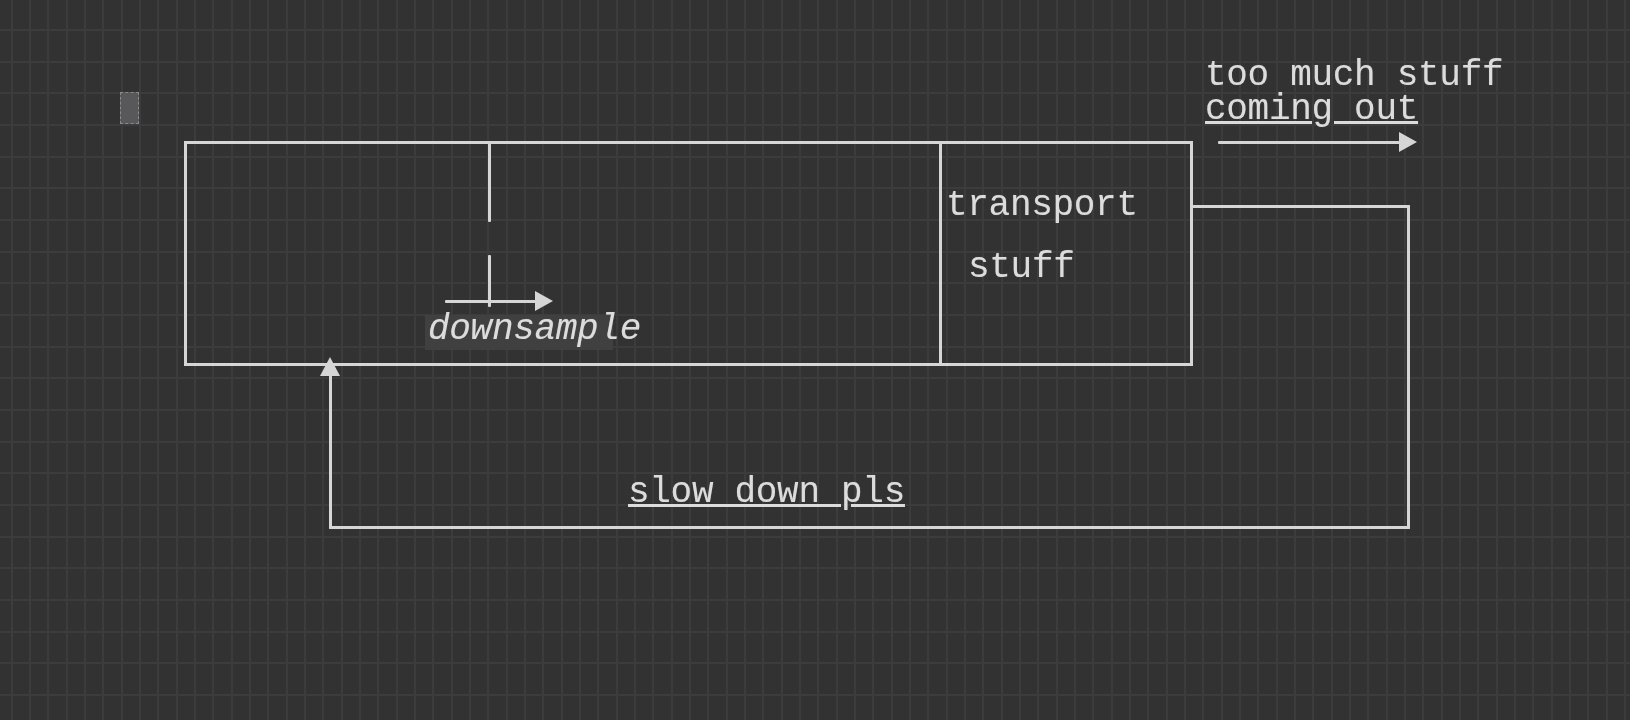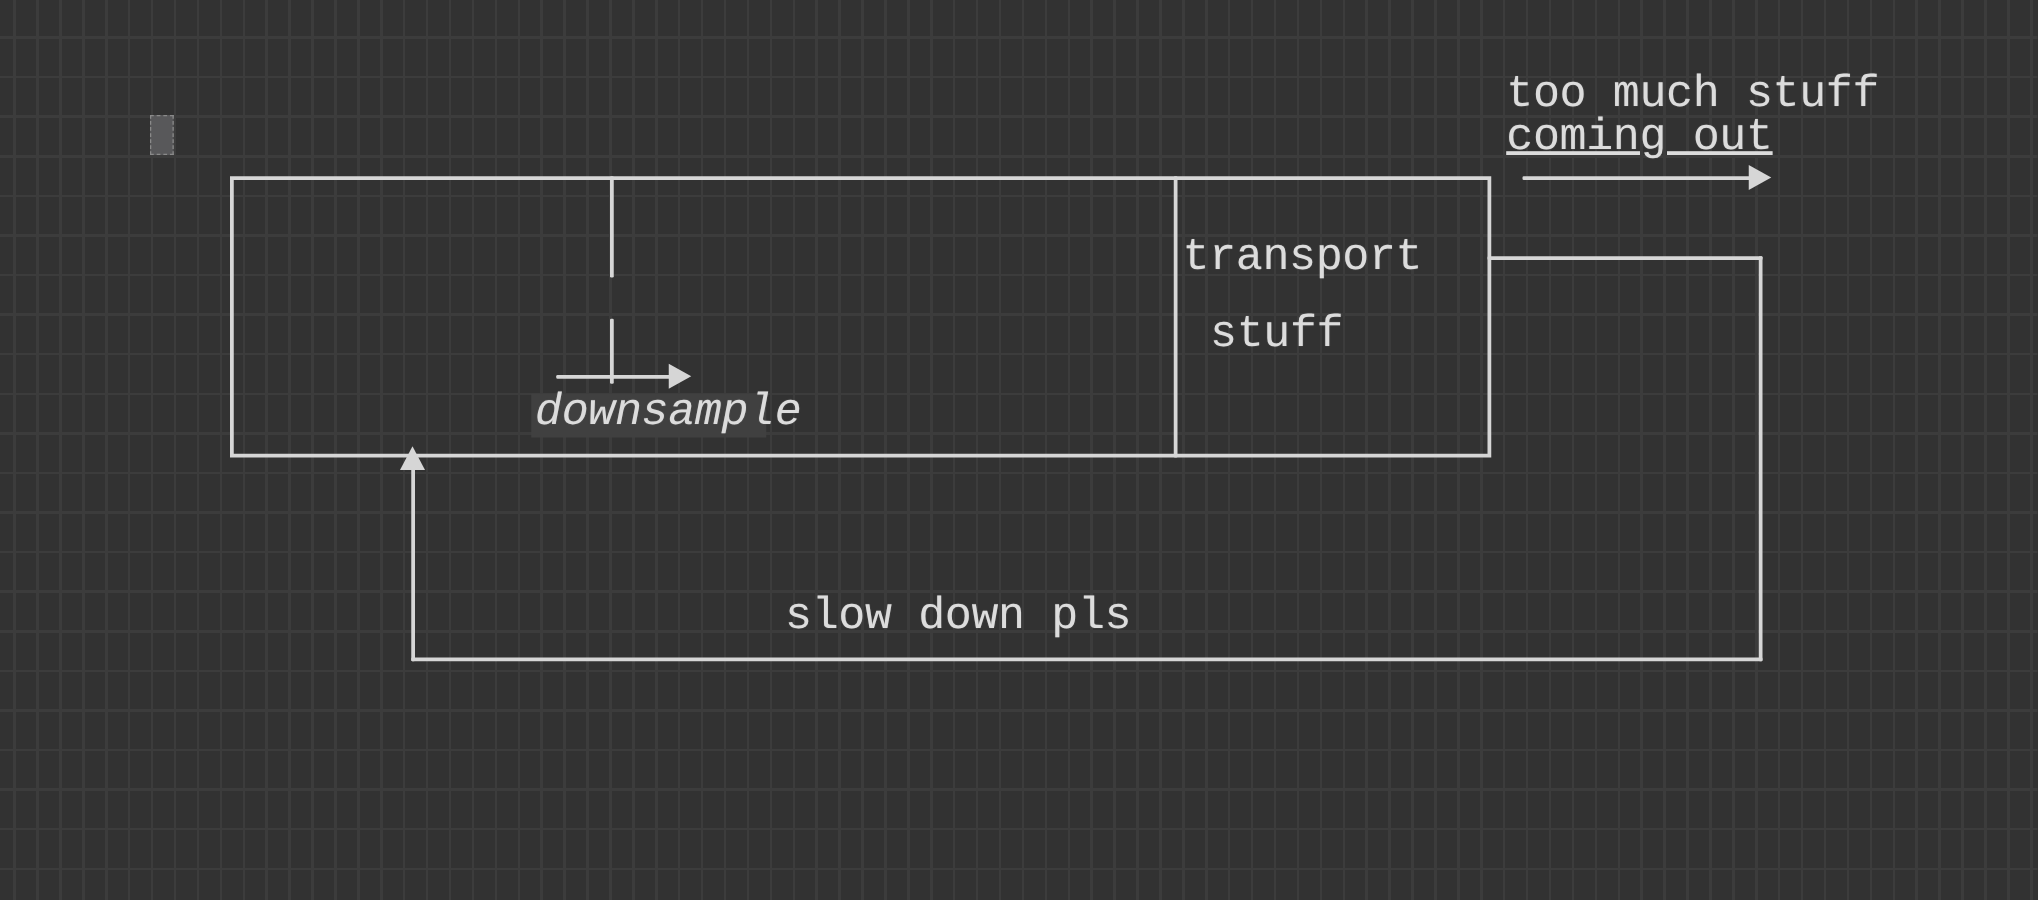--- a/index.html
+++ b/index.html
@@ -77,19 +77,19 @@
   <div class="highlight" style="left:425px;top:315px;width:188px;height:35px;"></div>
 
 
 
   <div class="label" style="left:428px;top:313px;font-style:italic;">downsample</div>
 
   <div class="label" style="left:946px;top:189px;">transport</div>
 
   <div class="label" style="left:968px;top:251px;">stuff</div>
 
-  <div class="label" style="left:628px;top:476px;">slow down pls</div>
+  <div class="label" style="left:628px;top:476px;text-decoration:underline;">slow down pls</div>
 
   <div class="label" style="left:1205px;top:59px;">too much stuff</div>
 
   <div class="label" style="left:1205px;top:93px;text-decoration:underline;">coming out</div>
 
 </div>
 
 </body></html>

